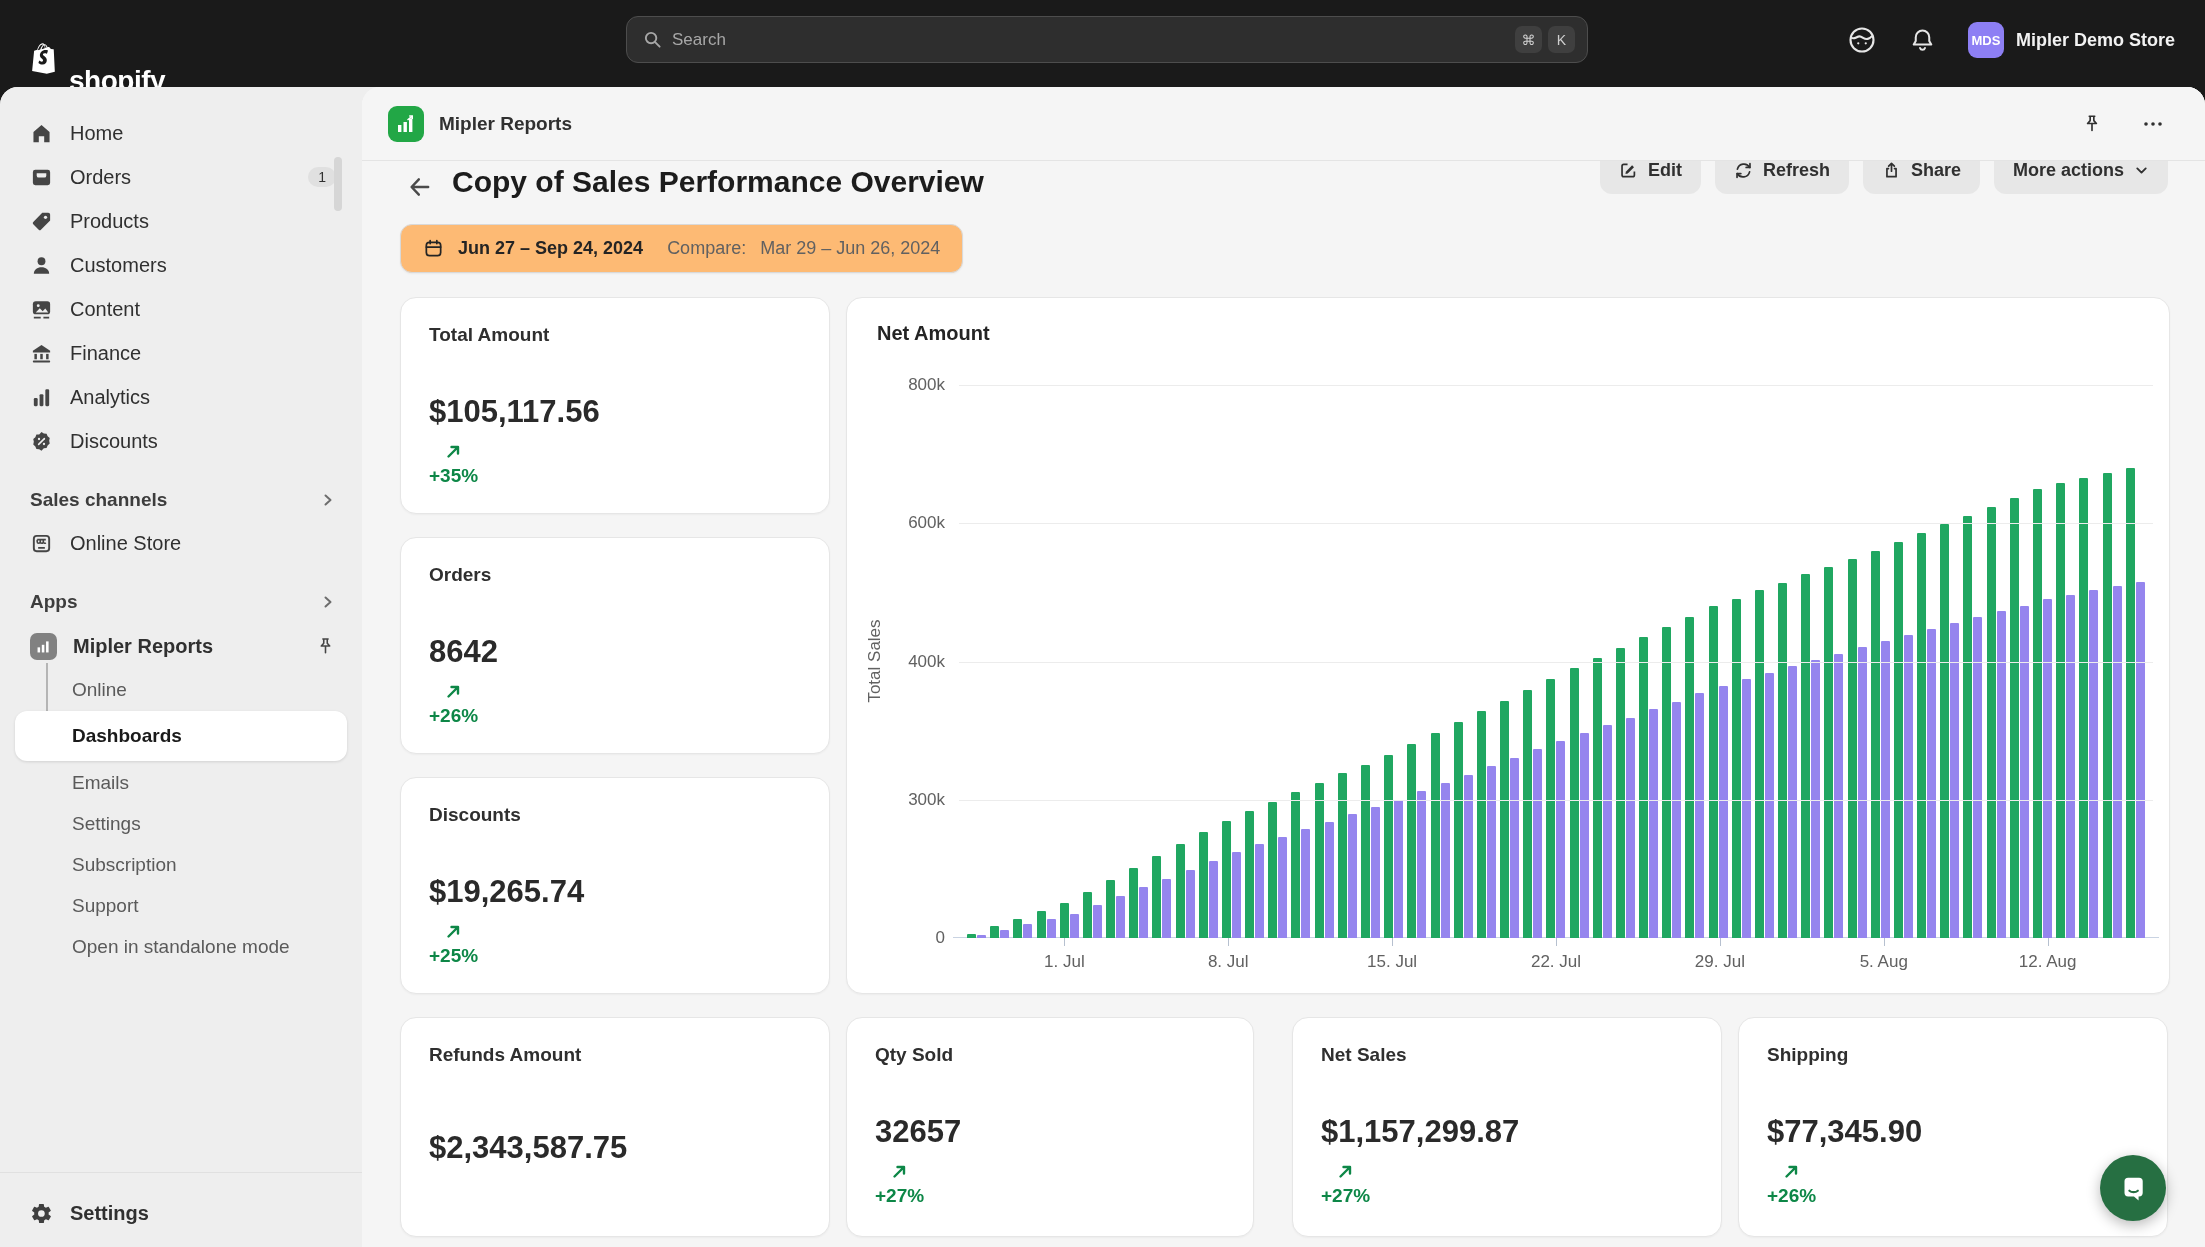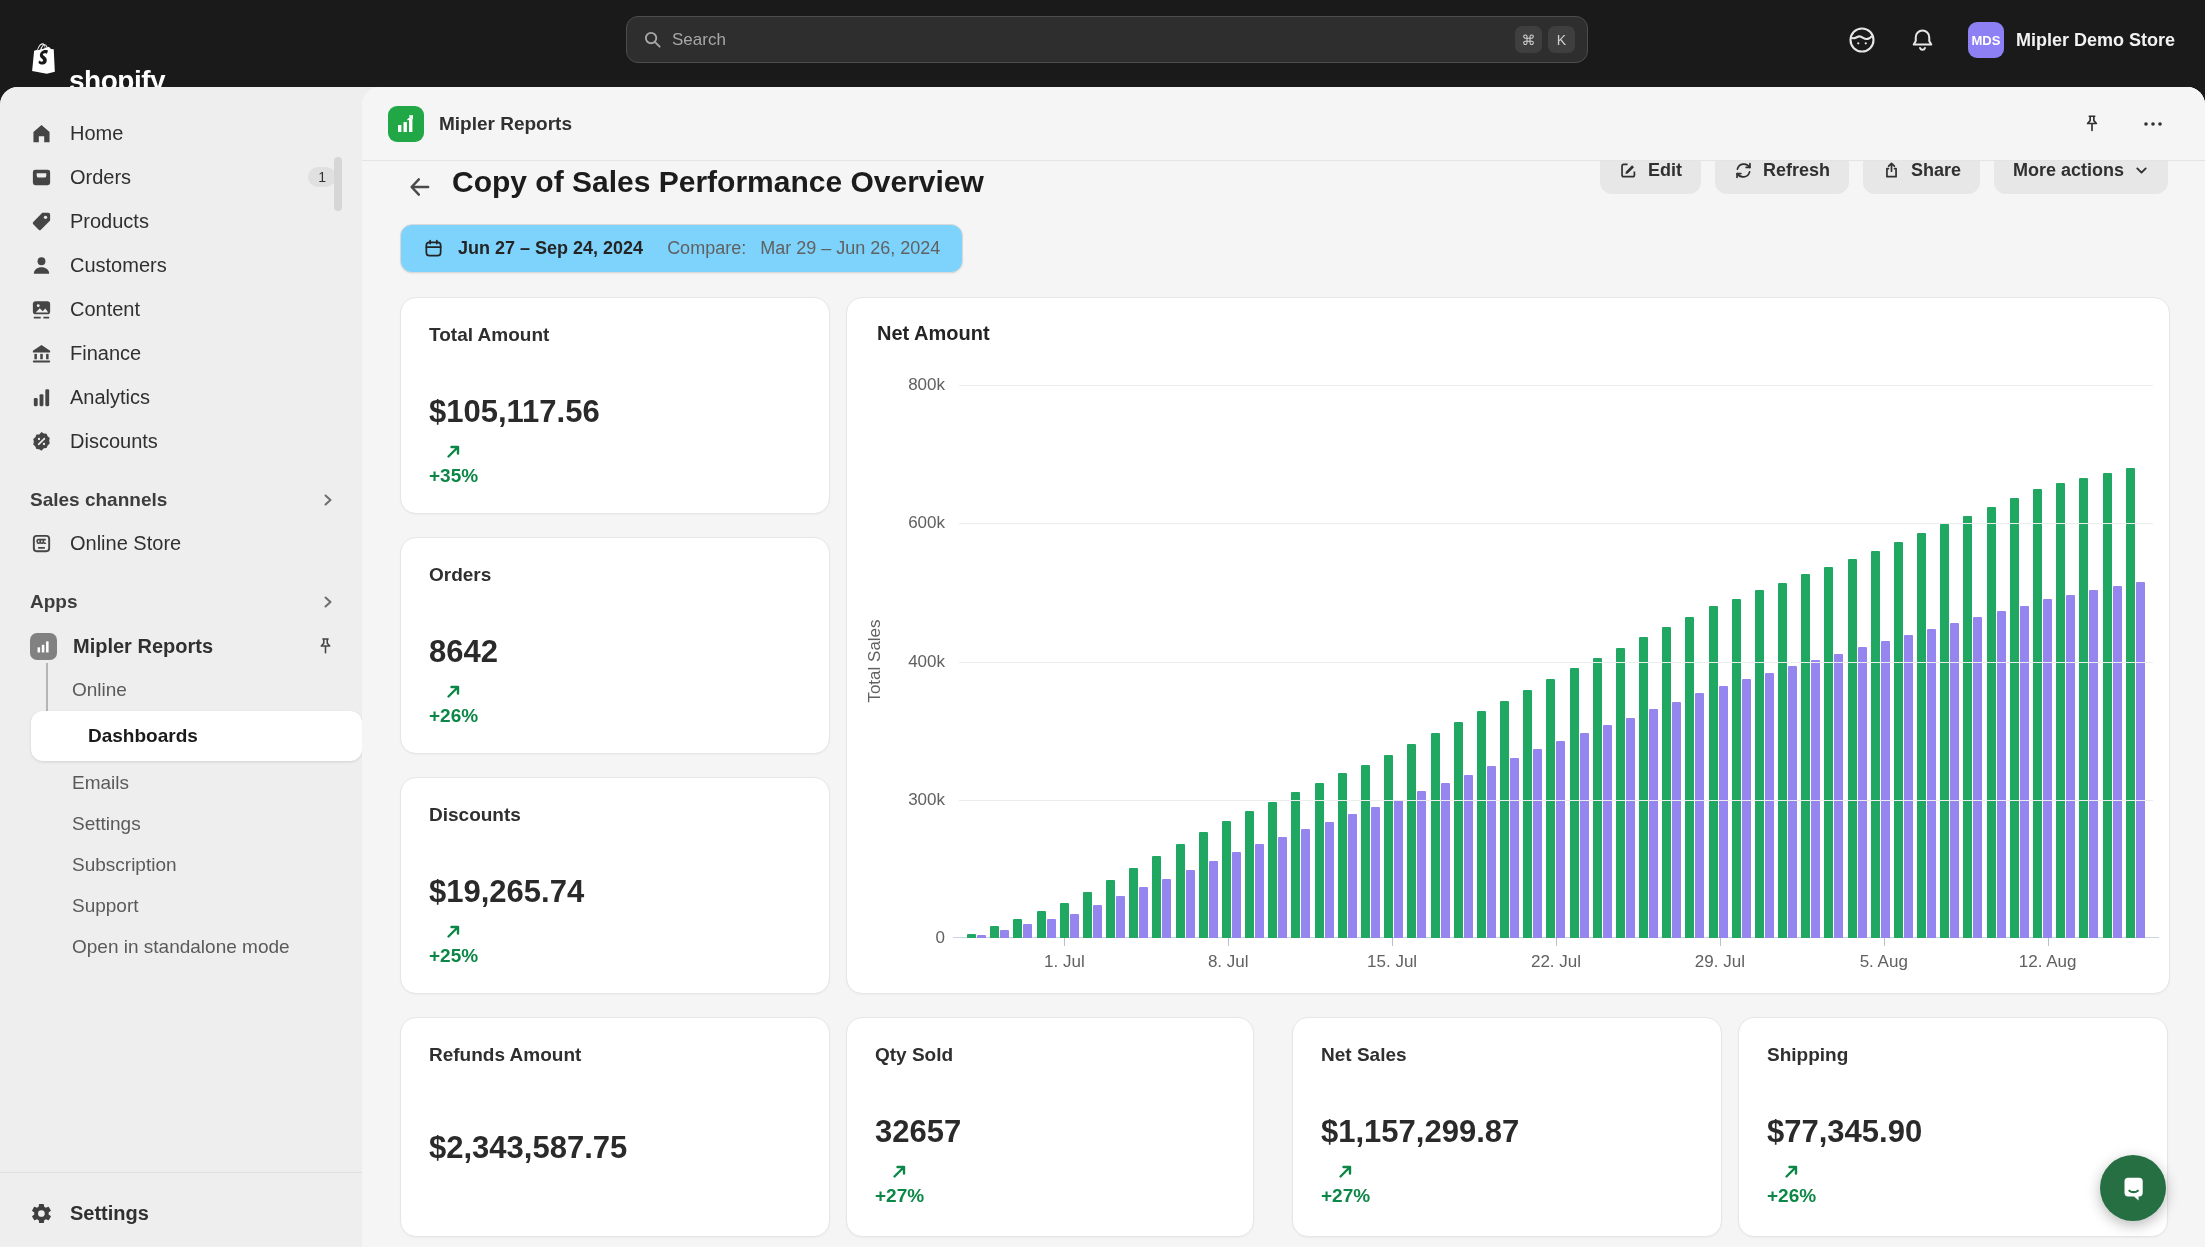--- a/index.html
+++ b/index.html
@@ -30,21 +30,21 @@
   .nav-item { height:44px; display:flex; align-items:center; padding:0 26px 0 30px; gap:17px; cursor:pointer; }
   .nav-item svg { flex:0 0 auto; }
   .nav-label { font-size:20px; font-weight:500; color:#303030; flex:1; }
   .badge { background:#e0e0e0; color:#303030; font-size:14px; border-radius:11px; padding:2px 10px; }
   .section-row { height:42px; margin-top:16px; display:flex; align-items:center; padding:0 26px 0 30px; cursor:pointer; }
   .section-label { font-size:19px; font-weight:600; color:#3d3d3d; flex:1; }
   .app-row { height:46px; display:flex; align-items:center; padding:0 26px 0 30px; gap:16px; cursor:pointer; }
   .app-row .nav-label { font-weight:bold; }
   .mini-app-icon { width:27px; height:27px; border-radius:7px; background:#818181; display:flex; align-items:center; justify-content:center; }
   .sub-item { height:41px; display:flex; align-items:center; padding-left:72px; font-size:19px; color:#5a5a5a; cursor:pointer; position:relative; }
-  .sub-item.active-wrap { padding-left:16px; }
+  .sub-item.active-wrap { padding-left:0; }
   .active-pill { margin-left:15px; width:332px; height:50px; background:#fff; border-radius:12px;
                  box-shadow:0 1px 3px rgba(0,0,0,0.12); display:flex; align-items:center; padding-left:57px;
                  font-weight:bold; color:#1a1a1a; font-size:19px; }
   .connector { position:absolute; left:0; top:0; pointer-events:none; }
   .sb-thumb { position:absolute; left:334px; top:70px; width:8px; height:54px; border-radius:4px; background:#d6d6d6; }
   .sidebar-footer { position:absolute; left:0; bottom:0; width:100%; height:82px; border-top:1px solid #e0e0e0;
                     display:flex; align-items:center; padding-left:30px; gap:17px; cursor:pointer; }
   .sidebar-footer .nav-label { font-weight:600; }
 
   
@@ -59,21 +59,21 @@
   .content { position:absolute; inset:0; z-index:1; }
 
   .back-btn { position:absolute; left:44px; top:86px; cursor:pointer; }
   .page-title { position:absolute; left:90px; top:78px; font-size:30px; font-weight:bold; color:#1c1c1c; }
 
   .actions { position:absolute; top:60px; right:37px; display:flex; gap:14px; }
   .btn { height:47px; background:#e7e7e7; border:none; border-radius:12px; display:flex; align-items:center;
          gap:10px; padding:0 19px; font-size:18px; font-weight:600; color:#303030; cursor:pointer;
          font-family:"Liberation Sans", sans-serif; }
 
-  .date-pill { position:absolute; left:38px; top:137px; height:49px; background:#7dd3fc; border:1px solid #d9d9d9;
+  .date-pill { position:absolute; left:38px; top:137px; height:49px; background:#fdba74; border:1px solid #d9d9d9;
                border-radius:12px; box-shadow:0 1px 2px rgba(0,0,0,0.05); display:flex; align-items:center;
                padding:0 22px; gap:14px; cursor:pointer; }
   .date-main { font-size:18px; font-weight:600; color:#242424; }
   .date-cmp-label, .date-cmp { font-size:18px; color:#616161; }
   .date-cmp-label { margin-left:10px; }
 
   .card { position:absolute; background:#fff; border:1px solid #e6e6e6; border-radius:16px;
           box-shadow:0 1px 2px rgba(0,0,0,0.04); }
   .m-title { position:absolute; left:28px; top:26px; font-size:19px; font-weight:650; color:#2f2f2f; }
   .m-value { position:absolute; left:28px; top:96px; font-size:31px; font-weight:bold; color:#2a2a2a; }

